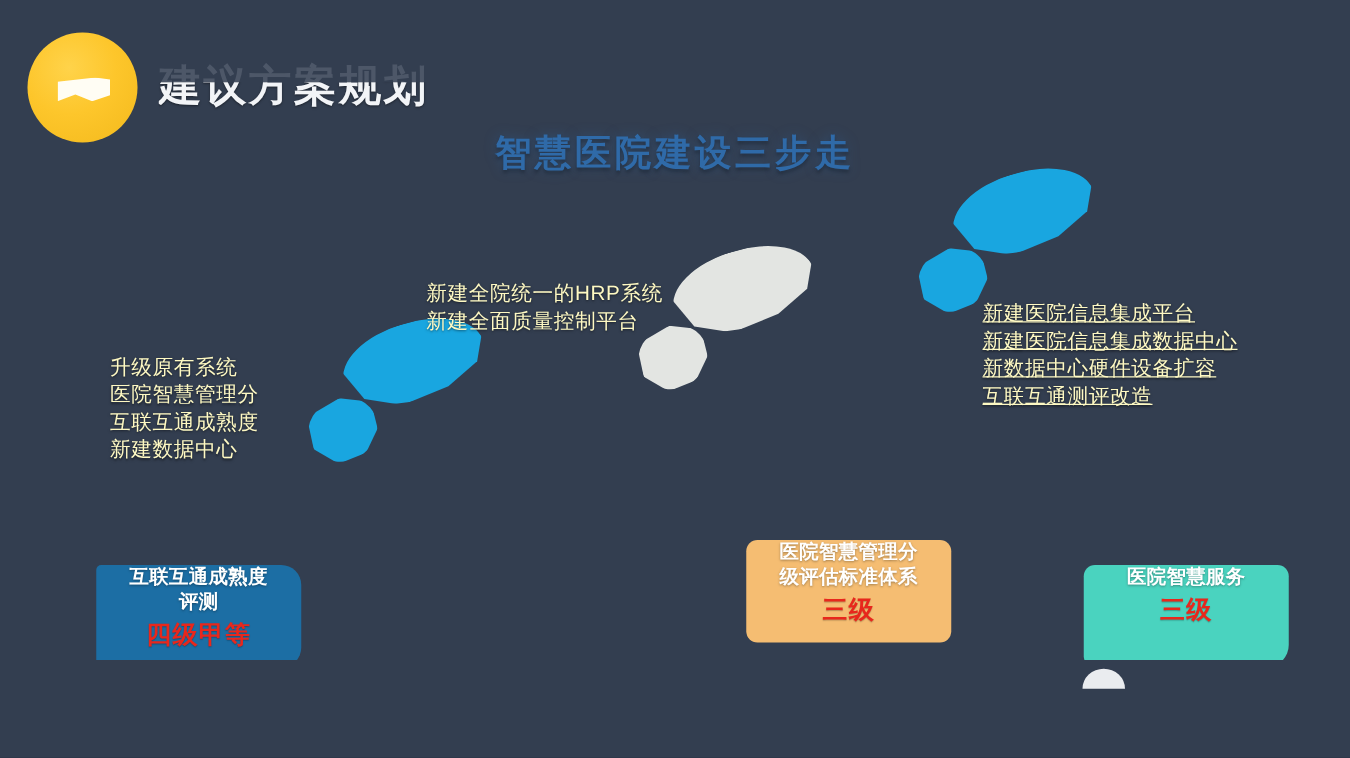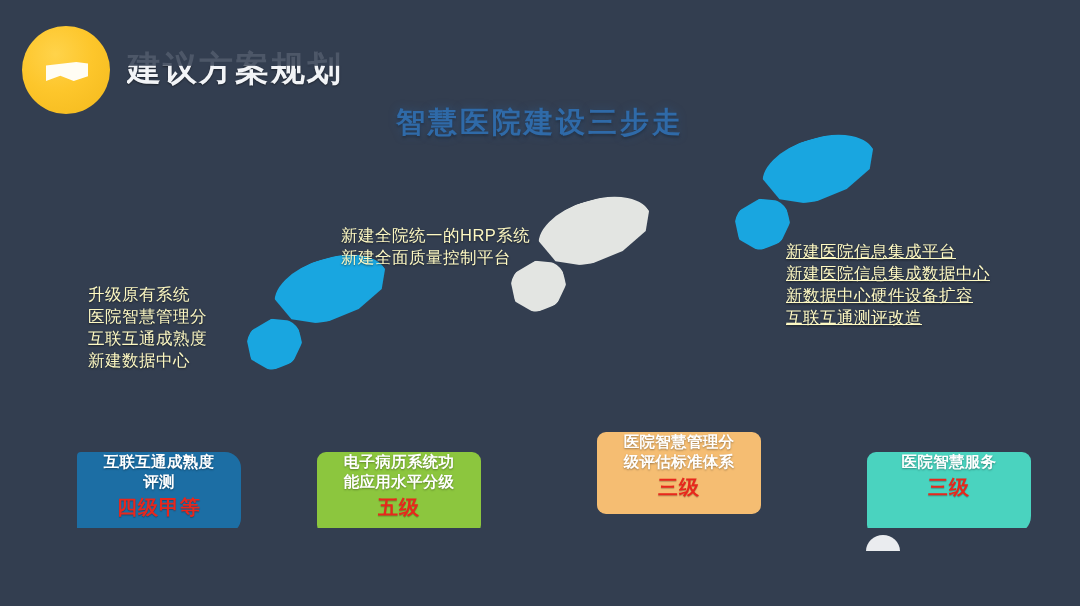--- a/index.html
+++ b/index.html
@@ -216,27 +216,20 @@
   </div>
 
   <div class="card" id="card-1">
     <div class="card-title">
       <div>互联互通成熟度</div>
       <div>评测</div>
     </div>
     <div class="card-grade">四级甲等</div>
   </div>
 
-  <div class="card" id="card-2">
-    <div class="card-title">
-      <div>电子病历系统功</div>
-      <div>能应用水平分级</div>
-    </div>
-    <div class="card-grade">五级</div>
-  </div>
 
   <div class="card" id="card-3">
     <div class="card-title">
       <div>医院智慧管理分</div>
       <div>级评估标准体系</div>
     </div>
     <div class="card-grade">三级</div>
   </div>
 
   <div class="card" id="card-4">

